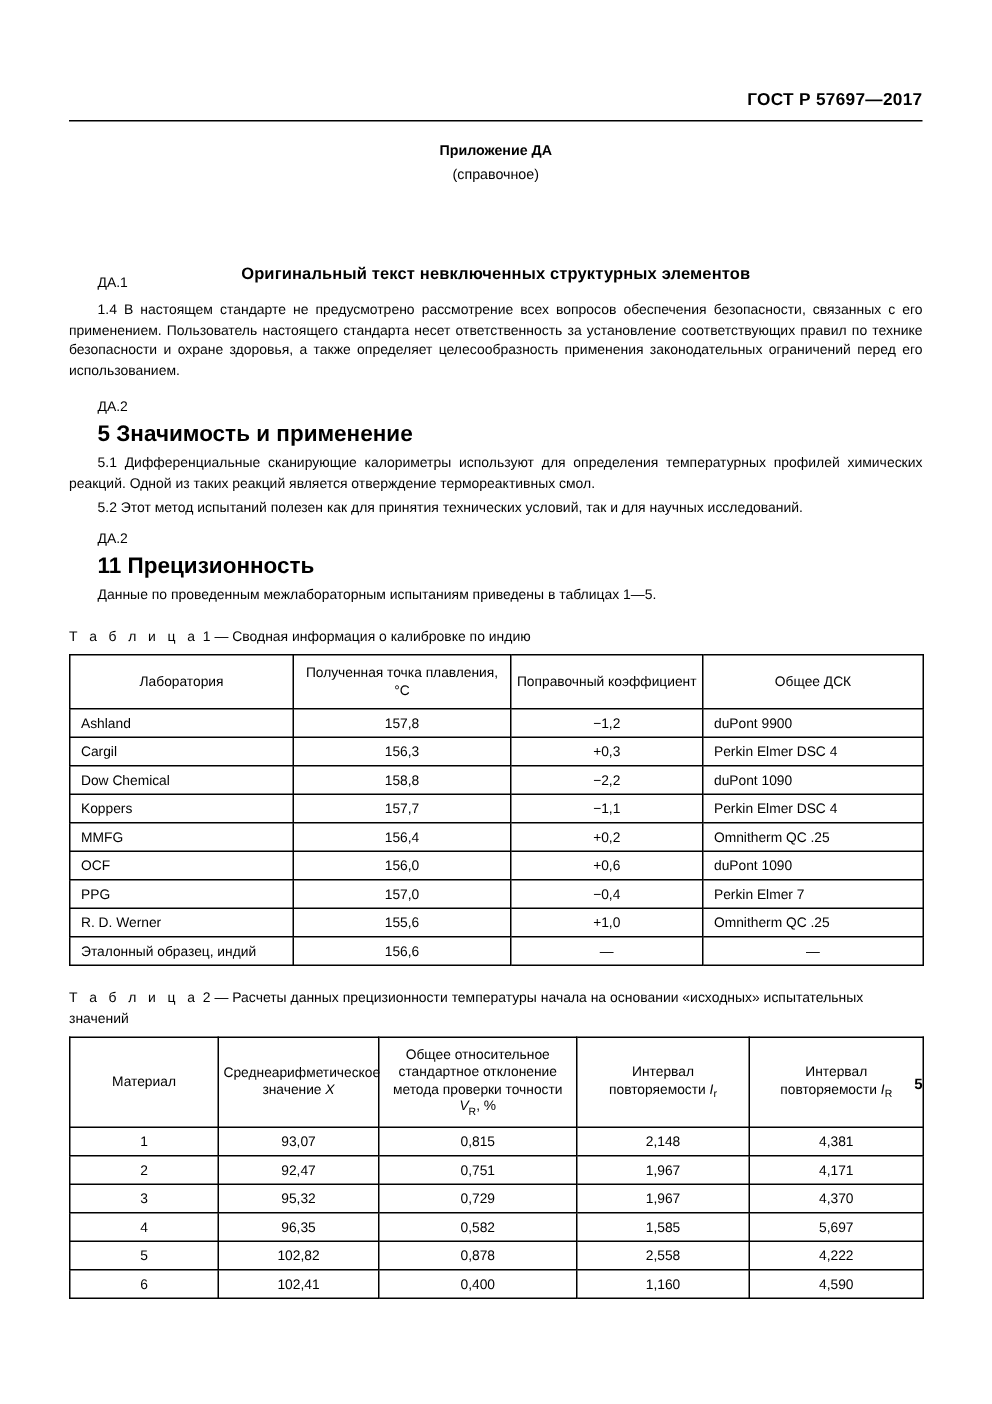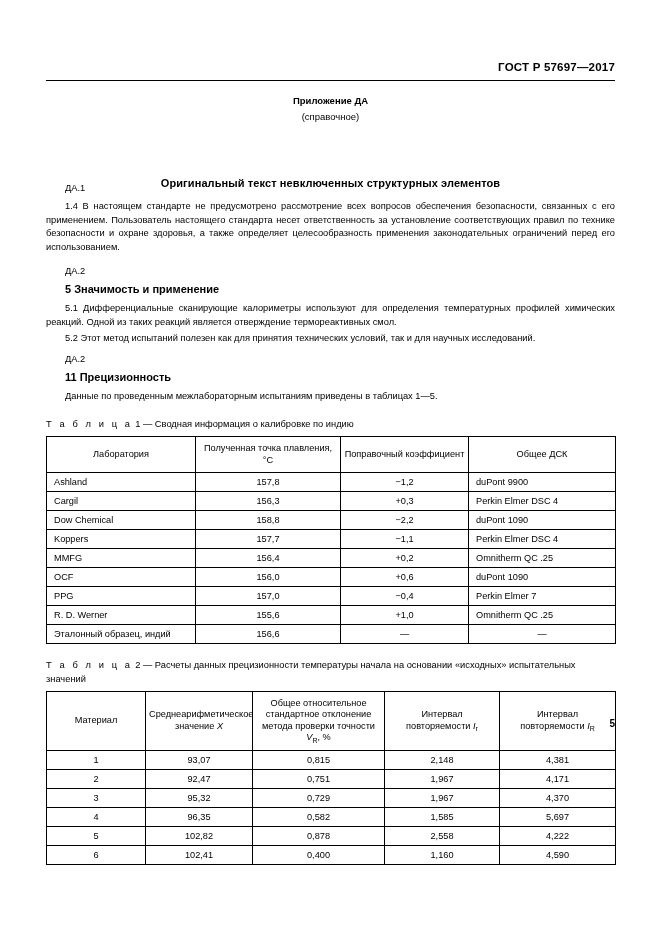--- a/index.html
+++ b/index.html
@@ -81,21 +81,21 @@
     left: 46px;
     width: 569px;
   }
   .clause-num {
     font-size: 9.3px;
     font-weight: normal;
     margin: 0 0 5px 19px;
     line-height: 13px;
   }
   .sub-head {
-    font-size: 11px;
+    font-size: 15px;
     font-weight: bold;
     margin: 0 0 6px 19px;
     line-height: 13px;
   }
   p.para {
     font-size: 9.3px;
     line-height: 13.6px;
     margin: 0 0 5px 0;
     text-align: justify;
     text-indent: 19px;

